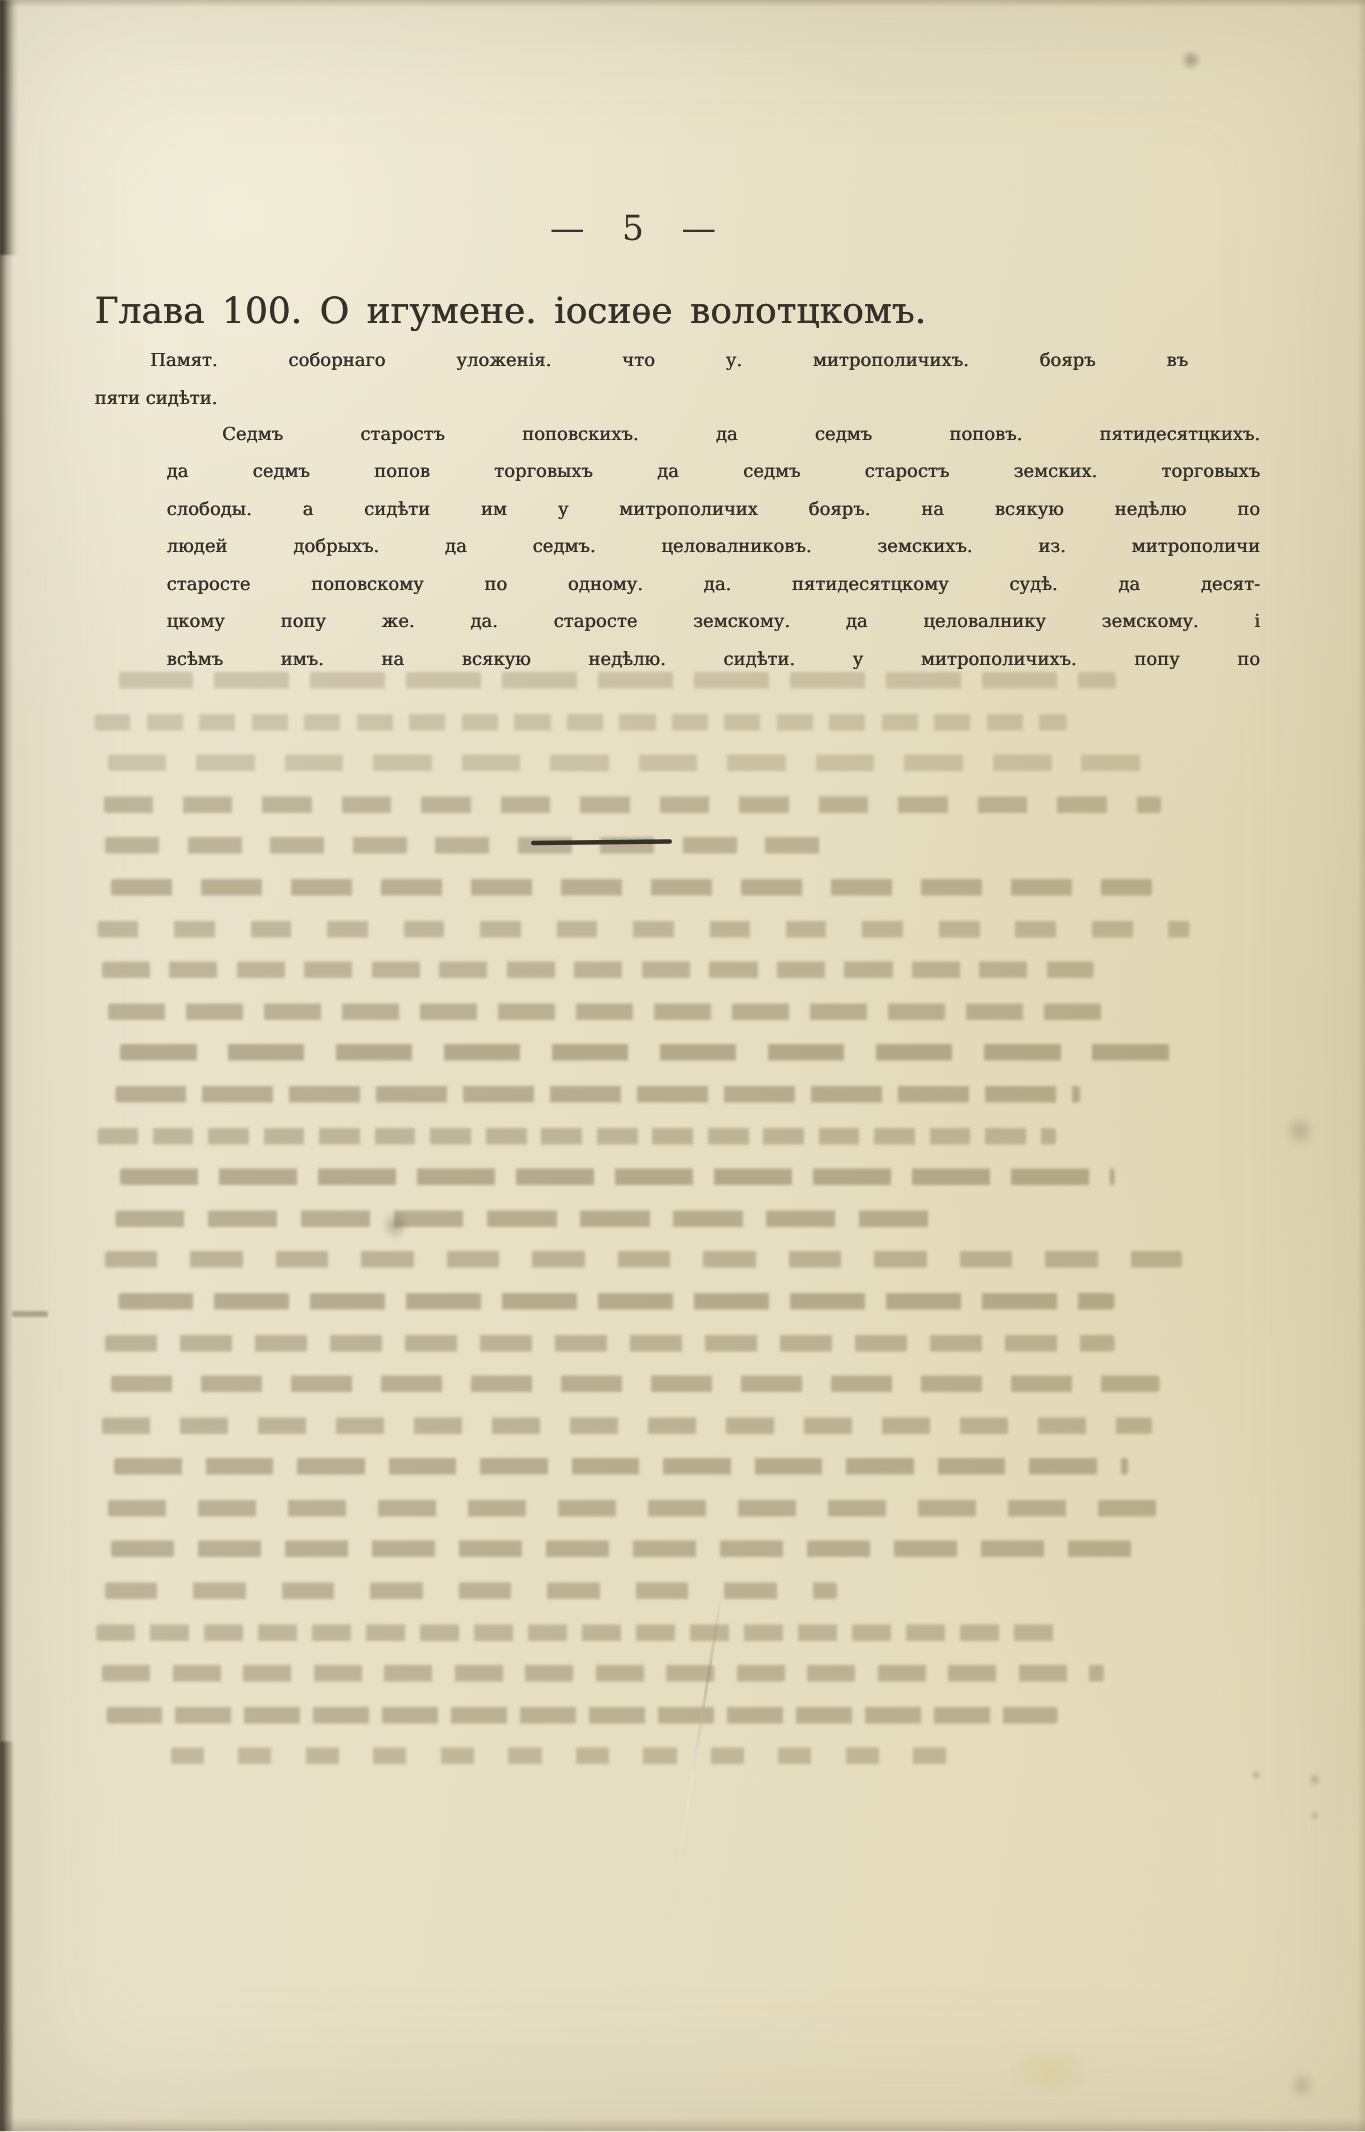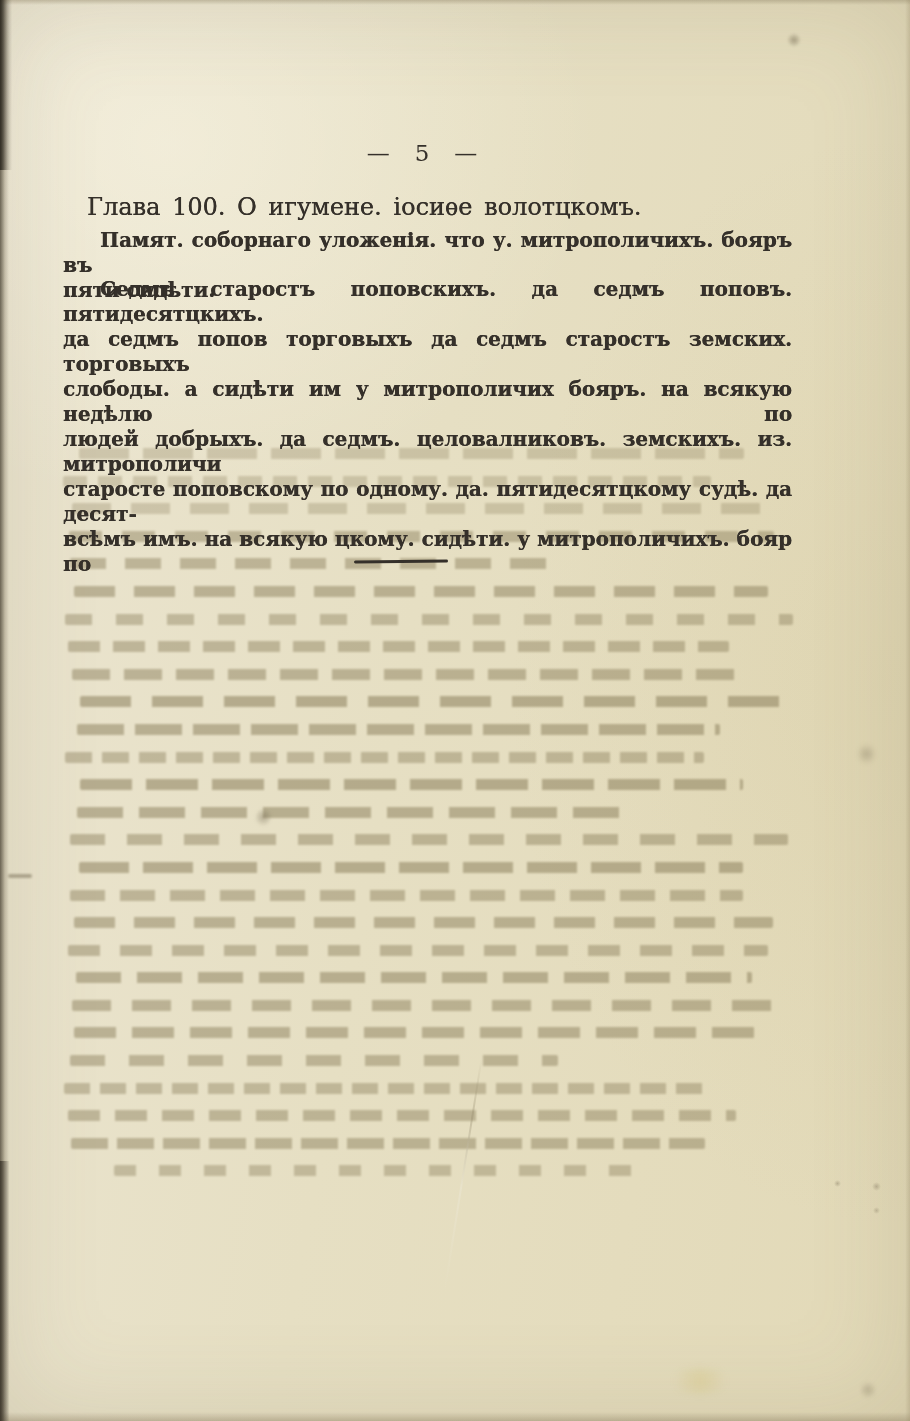--- a/index.html
+++ b/index.html
@@ -59,30 +59,28 @@
     position: absolute; left: 0; top: 139; top: 139px; width: 845px;
     text-align: center; font-size: 23px; line-height: 28px;
     letter-spacing: 1px;
   }
   .pagenum .num { margin: 0 24px; }
   .heading {
     position: absolute; left: 63px; top: 192px; width: 729px;
     font-size: 24px; font-weight: normal; line-height: 30px;
     word-spacing: 4px; white-space: nowrap;
     text-shadow: 0.3px 0 0 currentColor;
-    margin-left: 24px;
   }
   .para {
     position: absolute; left: 63px; width: 729px;
-    font-size: 20px;
+    font-size: 12px;
     text-shadow: 0.3px 0 0 currentColor;
-    font-weight: bold;
   }
   .para-1 { top: 228px; }
-  .para-2 { top: 277px; }
+  .para-2 { top: 277px; margin-left: 48px; }
   .tline {
     line-height: 25px;
     text-align: justify;
     text-align-last: justify;
     white-space: normal;
   }
   .tline.last { text-align-last: left; }
   .para .tline:first-child { text-indent: 37px; }
   .divider {
     position: absolute; left: 354px; top: 560px; width: 94px; height: 3px;
@@ -205,21 +203,22 @@
   <div class="para para-1">
       <div class="tline">Памят. соборнаго уложенія. что у. митрополичихъ. бояръ въ</div>
       <div class="tline last">пяти сидѣти.</div>
     </div>
   <div class="para para-2">
       <div class="tline">Седмъ старостъ поповскихъ. да седмъ поповъ. пятидесятцкихъ.</div>
       <div class="tline">да седмъ попов торговыхъ да седмъ старостъ земских. торговыхъ</div>
       <div class="tline">слободы. а сидѣти им у митрополичих бояръ. на всякую недѣлю по</div>
       <div class="tline">людей добрыхъ. да седмъ. целовалниковъ. земскихъ. из. митрополичи</div>
       <div class="tline">старосте поповскому по одному. да. пятидесятцкому судѣ. да десят-</div>
-      <div class="tline">всѣмъ имъ. на всякую цкому. сидѣти. у митрополичихъ. бояр по</div>
+      <div class="tline">цкому попу же. да. старосте земскому. да целовалнику земскому. і</div>
+      <div class="tline">всѣмъ имъ. на всякую недѣлю. сидѣти. у митрополичихъ. попу по</div>
     </div>
 
   <div class="divider"></div>
 
   <div class="spot-top-right"></div>
   <div class="smudge-left"></div>
   <div class="smudge-right"></div>
   <div class="mark-left-edge"></div>
   <div class="scratch"></div>
   <div class="dot-a"></div>

